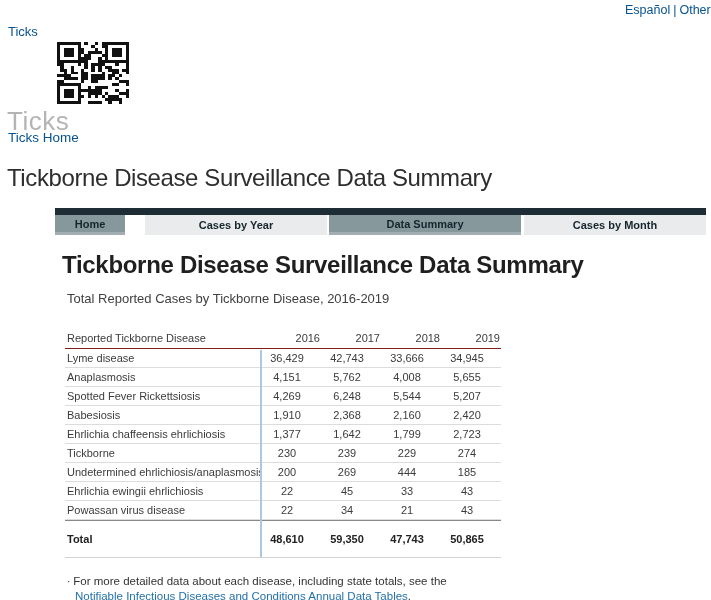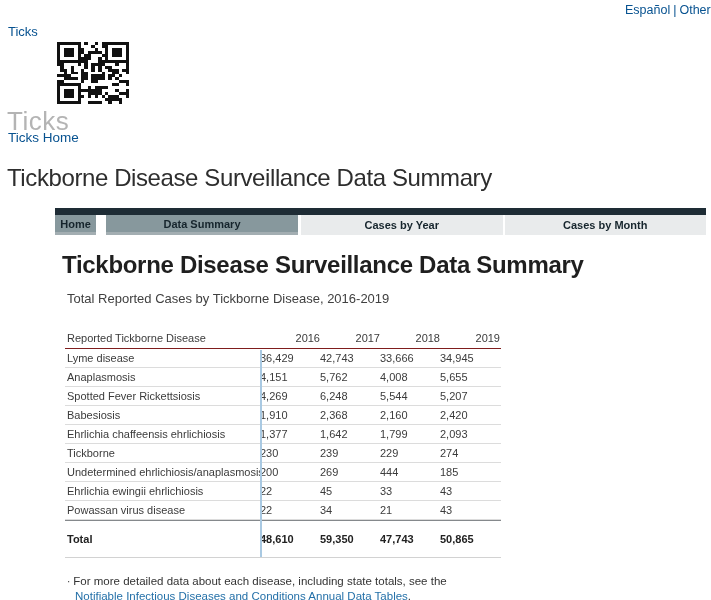--- a/index.html
+++ b/index.html
@@ -32,37 +32,37 @@
     font-size:24px;font-weight:400;color:#2e2e2e;letter-spacing:-0.4px;line-height:32px;
   }
 
   .report{position:absolute;left:55px;top:208px;width:651px}
   .report-topstrip{height:7px;background:var(--strip-dark)}
   .tabs{display:flex;height:20px}
   .tab{
     height:20px;display:flex;align-items:center;justify-content:center;
     font-size:11px;font-weight:700;color:#16252d;white-space:nowrap;
   }
-  .tab-0{width:41px;margin-right:10px}
+  .tab-0{width:70px;margin-right:20px}
   .tab-1{width:192px;margin-right:3px}
   .tab-2{flex:1;margin-right:2px}
   .tab-3{flex:1}
   .tab.active{background:var(--tab-teal);border-bottom:3px solid #a3aeb2}
   .tab.inactive{background:#e9ebec}
 
   .report-body{background:#fff}
   h2.report-heading{margin:16px 0 0 7px;font-size:24px;font-weight:700;color:#1f1f1f;letter-spacing:-0.3px;line-height:28px}
   .subtitle{margin:12px 0 0 12px;font-size:13px;color:#404040}
 
   .tbl{position:relative;margin:22px 0 0 10px;width:436px;font-size:11px;color:#3b3b3b}
   .trow{display:flex;height:19px;align-items:center;border-bottom:1px solid #dcdcdc}
   .trow.thead{height:21px;border-bottom:1px solid #7f1d1d;color:#3b3b3b}
   .trow.ttotal{height:38px;font-weight:700;color:#222;border-top:1px solid #85898c;border-bottom:1px solid #d2d2d2}
   .cell-name{width:195px;padding-left:2px;white-space:nowrap;overflow:hidden}
-  .cell-val{width:60px;text-align:left;padding-right:6px}
+  .cell-val{width:60px;text-align:center;padding-right:6px}
   .thead .cell-val{text-align:right;padding-left:5px;padding-right:0}
   .vline{position:absolute;left:195px;top:22px;bottom:1px;width:2px;background:var(--divider-blue)}
 
   .footnote{margin:16px 0 0 12px;width:392px;font-size:11.5px;line-height:15px;color:#333;padding-left:8px;text-indent:-8px}
   .footnote .bullet{font-size:10px;margin-right:3px}
   .footnote a{color:#2470a8;text-decoration:underline}
 </style>
 </head>
 <body>
 
@@ -315,22 +315,22 @@
 
 <div class="site-title">Ticks</div>
 <a class="home-link">Ticks Home</a>
 
 <h1 class="page-title">Tickborne Disease Surveillance Data Summary</h1>
 
 <div class="report">
   <div class="report-topstrip"></div>
   <div class="tabs" id="tabs">
       <div class="tab tab-0 active">Home</div>
+      <div class="tab tab-2 inactive">Cases by Year</div>
       <div class="tab tab-1 active">Data Summary</div>
-      <div class="tab tab-2 inactive">Cases by Year</div>
       <div class="tab tab-3 inactive">Cases by Month</div>
     </div>
 
   <div class="report-body">
     <h2 class="report-heading">Tickborne Disease Surveillance Data Summary</h2>
     <div class="subtitle">Total Reported Cases by Tickborne Disease, 2016-2019</div>
 
     <div class="tbl">
       <div class="trow thead">
         <div class="cell-name">Reported Tickborne Disease</div>
@@ -366,21 +366,21 @@
             <div class="cell-val">1,910</div>
             <div class="cell-val">2,368</div>
             <div class="cell-val">2,160</div>
             <div class="cell-val">2,420</div>
           </div>
           <div class="trow">
             <div class="cell-name">Ehrlichia chaffeensis ehrlichiosis</div>
             <div class="cell-val">1,377</div>
             <div class="cell-val">1,642</div>
             <div class="cell-val">1,799</div>
-            <div class="cell-val">2,093</div>
+            <div class="cell-val">2,723</div>
           </div>
           <div class="trow">
             <div class="cell-name">Tickborne</div>
             <div class="cell-val">230</div>
             <div class="cell-val">239</div>
             <div class="cell-val">229</div>
             <div class="cell-val">274</div>
           </div>
           <div class="trow">
             <div class="cell-name">Undetermined ehrlichiosis/anaplasmosis</div>

